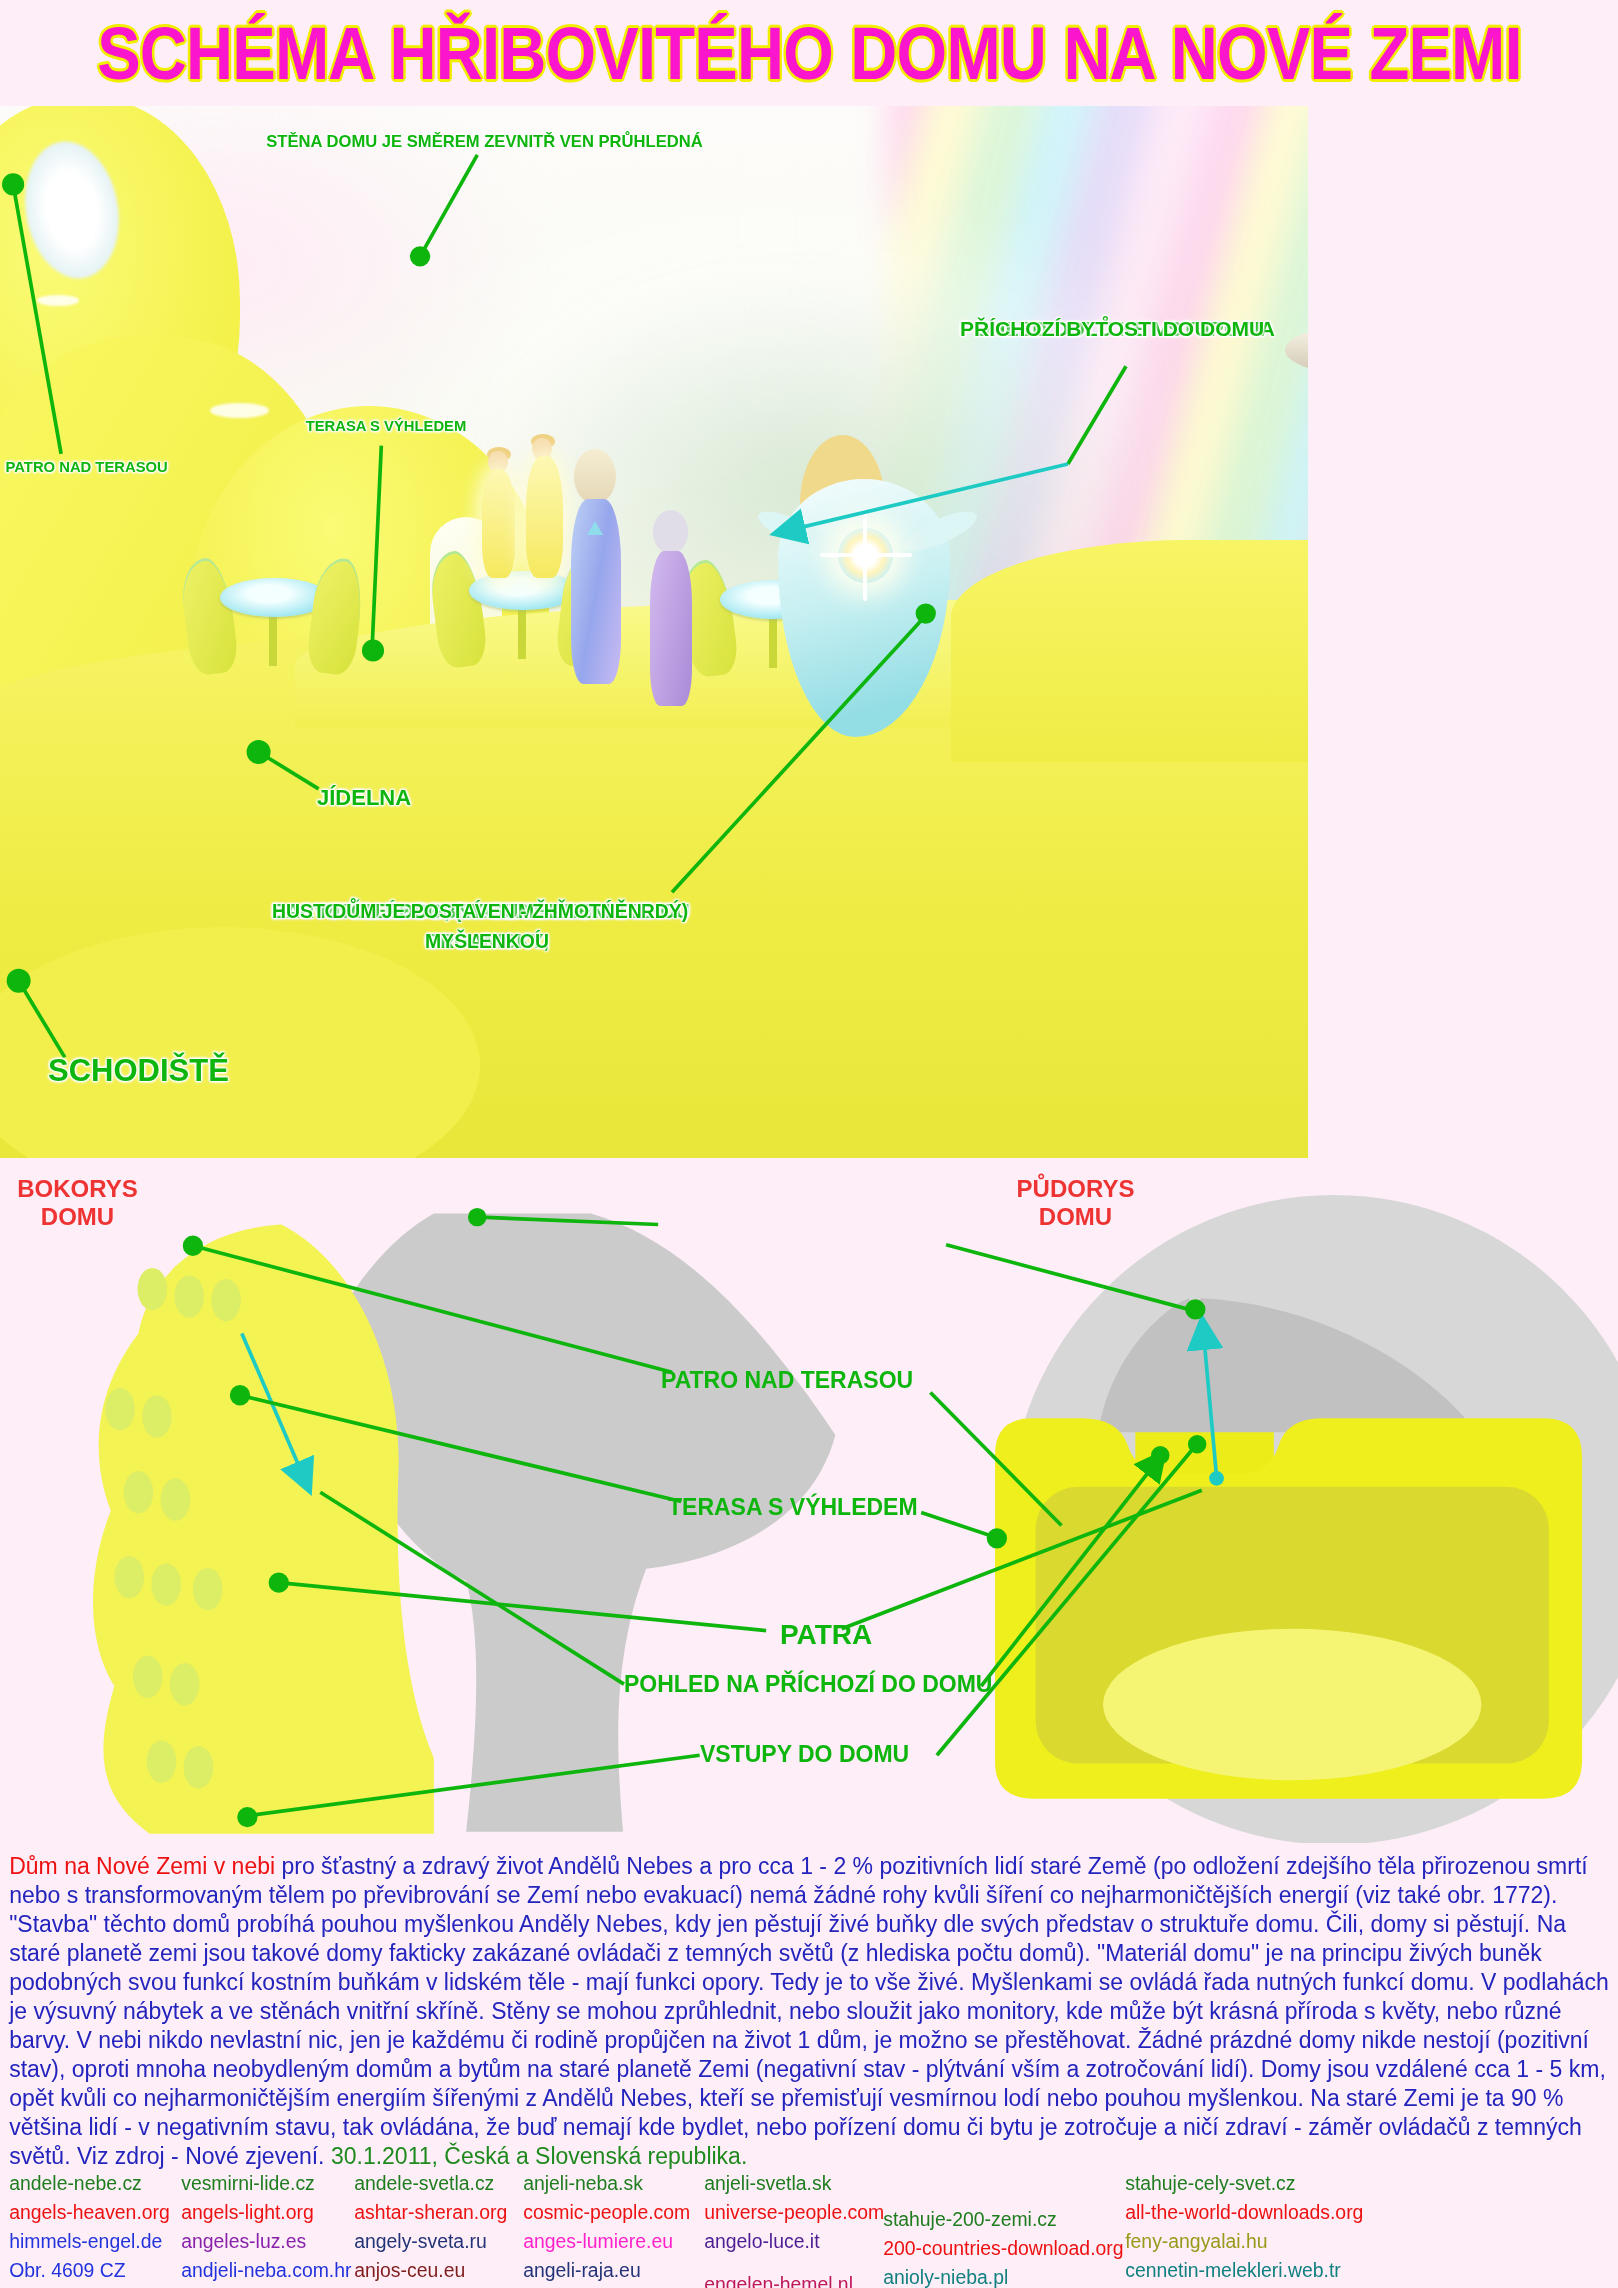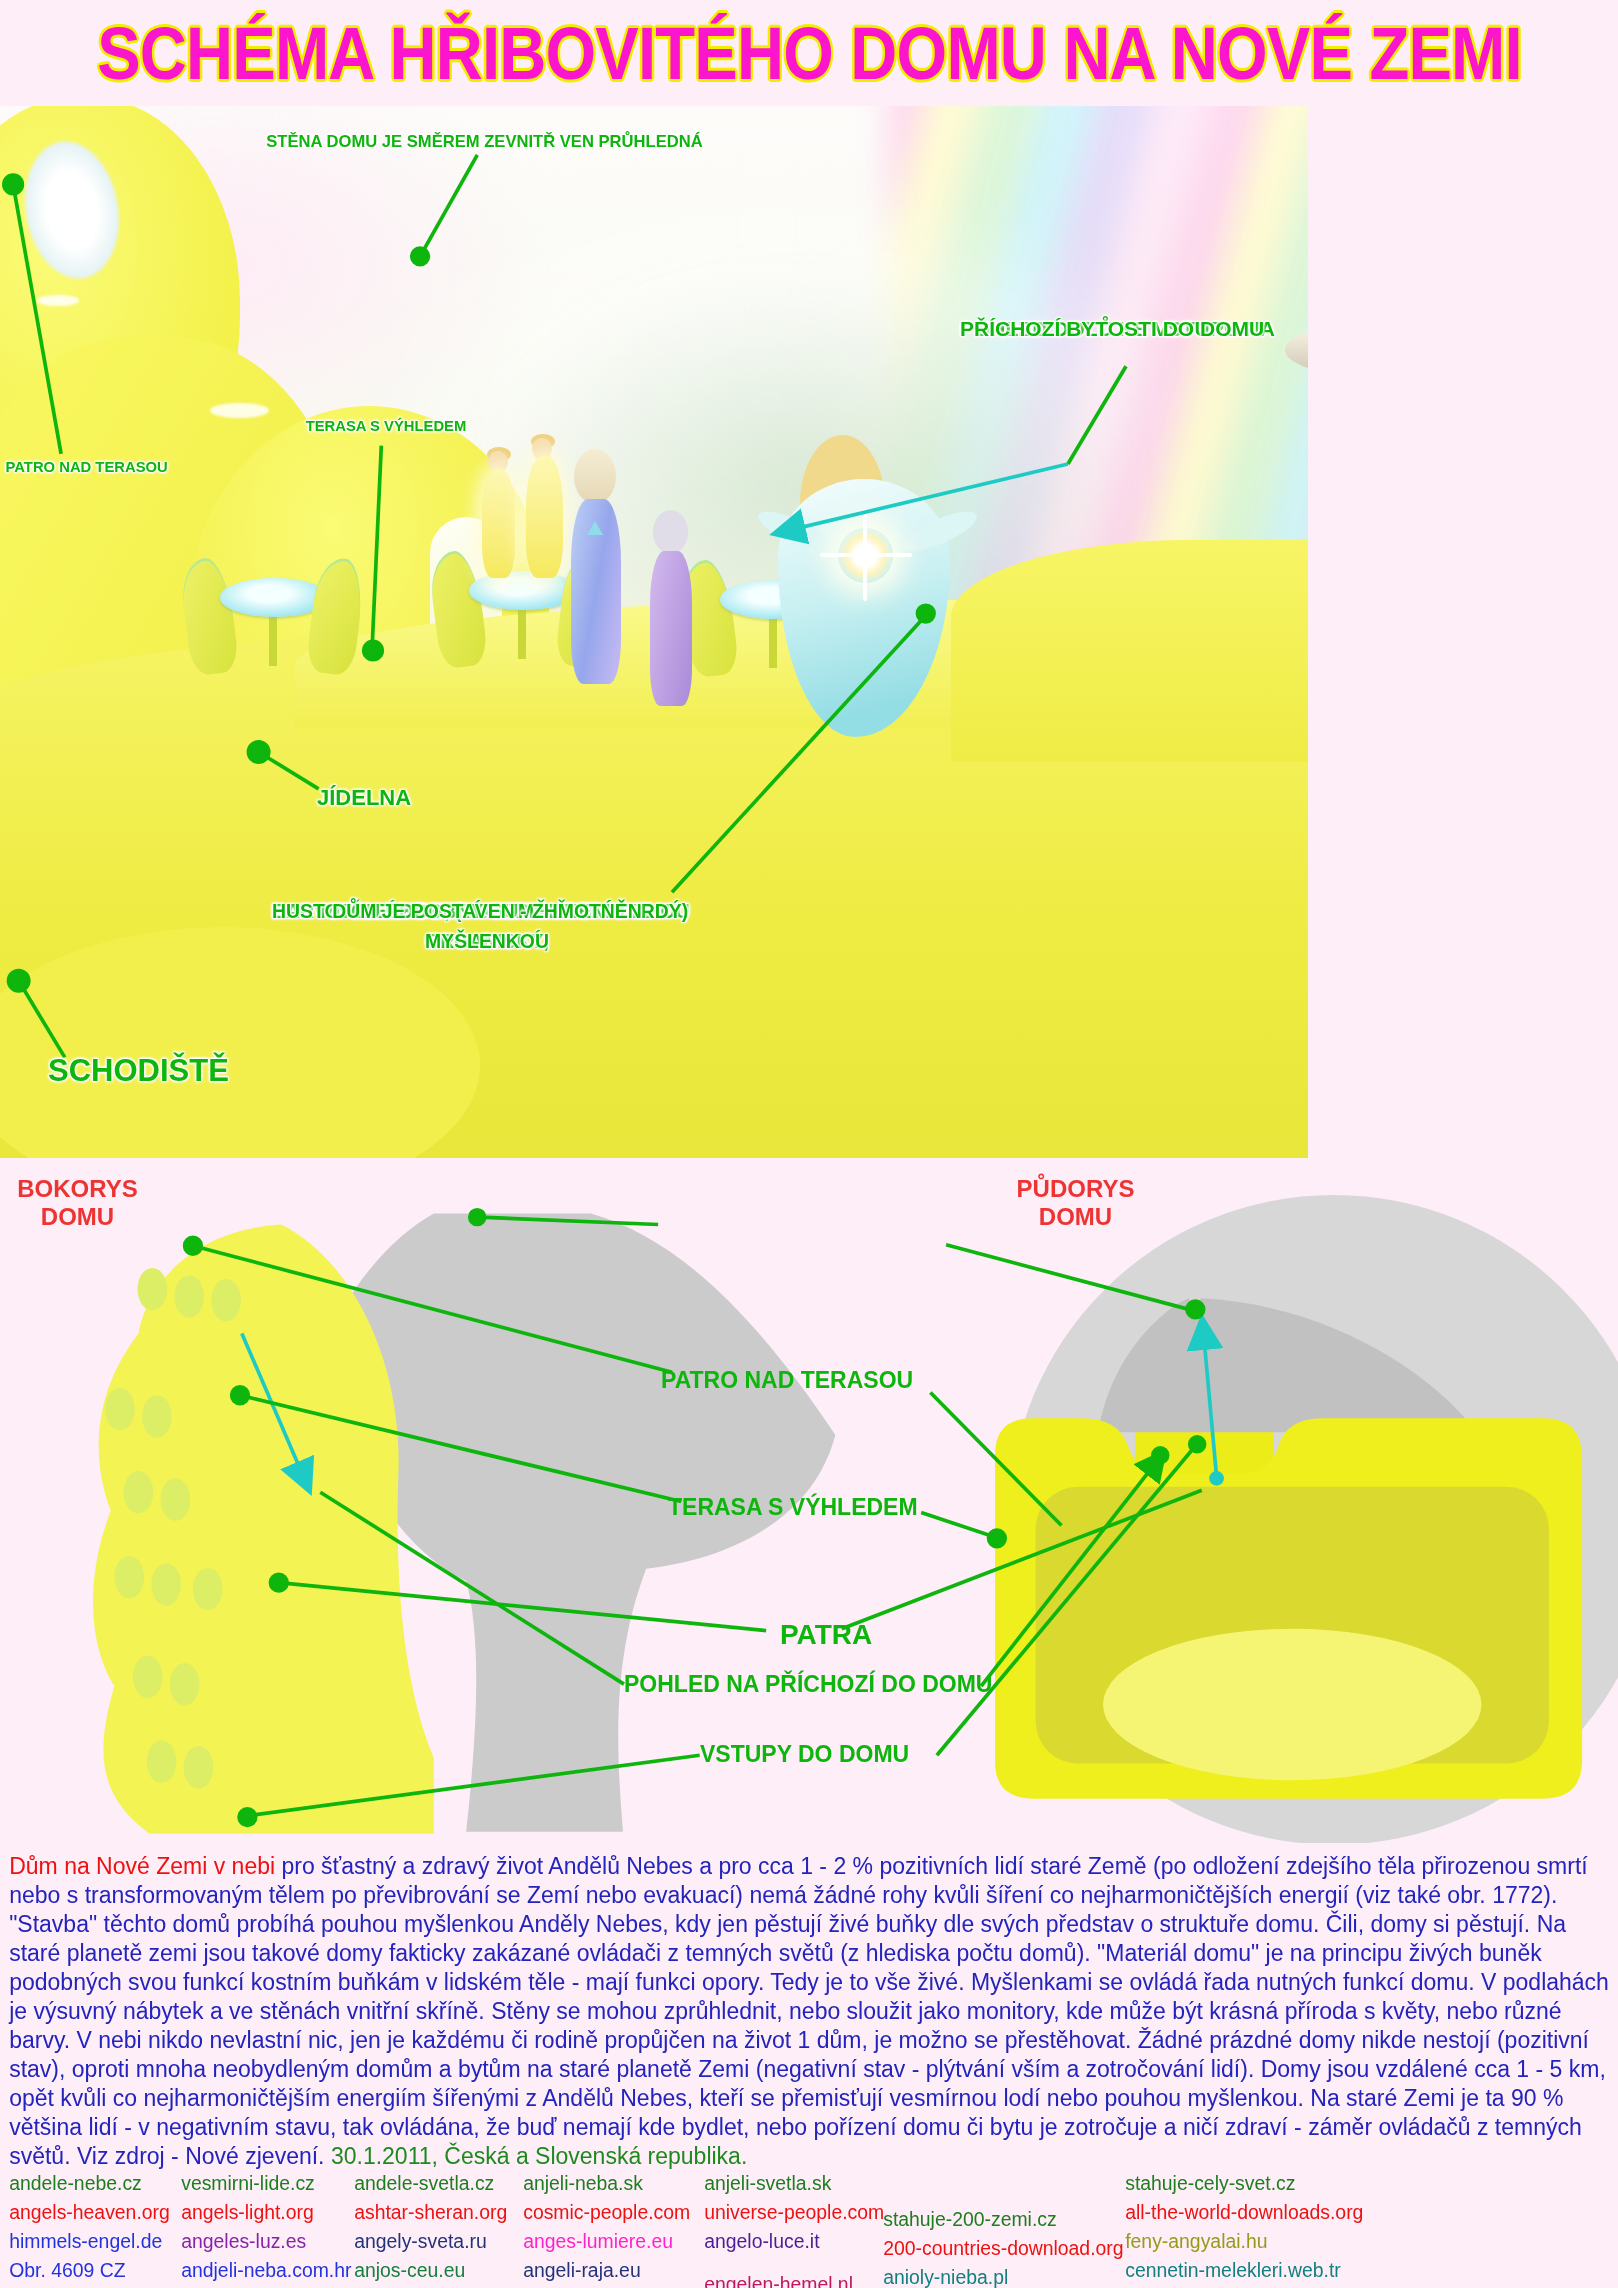--- a/index.html
+++ b/index.html
@@ -321,21 +321,21 @@
     <div class="fcol">
       <span class="flink" style="color: rgb(30, 125, 30);">vesmirni-lide.cz</span>
       <span class="flink" style="color: rgb(238, 17, 17);">angels-light.org</span>
       <span class="flink" style="color: rgb(136, 34, 170);">angeles-luz.es</span>
       <span class="flink" style="color: rgb(34, 51, 221);">andjeli-neba.com.hr</span>
     </div>
     <div class="fcol">
       <span class="flink" style="color: rgb(30, 125, 30);">andele-svetla.cz</span>
       <span class="flink" style="color: rgb(238, 17, 17);">ashtar-sheran.org</span>
       <span class="flink" style="color: rgb(34, 51, 119);">angely-sveta.ru</span>
-      <span class="flink" style="color: #15803d;">anjos-ceu.eu</span>
+      <span class="flink" style="color: #7f1d1d;">anjos-ceu.eu</span>
     </div>
     <div class="fcol">
       <span class="flink" style="color: rgb(30, 125, 30);">anjeli-neba.sk</span>
       <span class="flink" style="color: rgb(238, 17, 17);">cosmic-people.com</span>
       <span class="flink" style="color: rgb(255, 34, 204);">anges-lumiere.eu</span>
       <span class="flink" style="color: rgb(34, 51, 119);">angeli-raja.eu</span>
     </div>
     <div class="fcol">
       <span class="flink" style="color: rgb(30, 125, 30);">anjeli-svetla.sk</span>
       <span class="flink" style="color: rgb(238, 17, 17);">universe-people.com</span>

